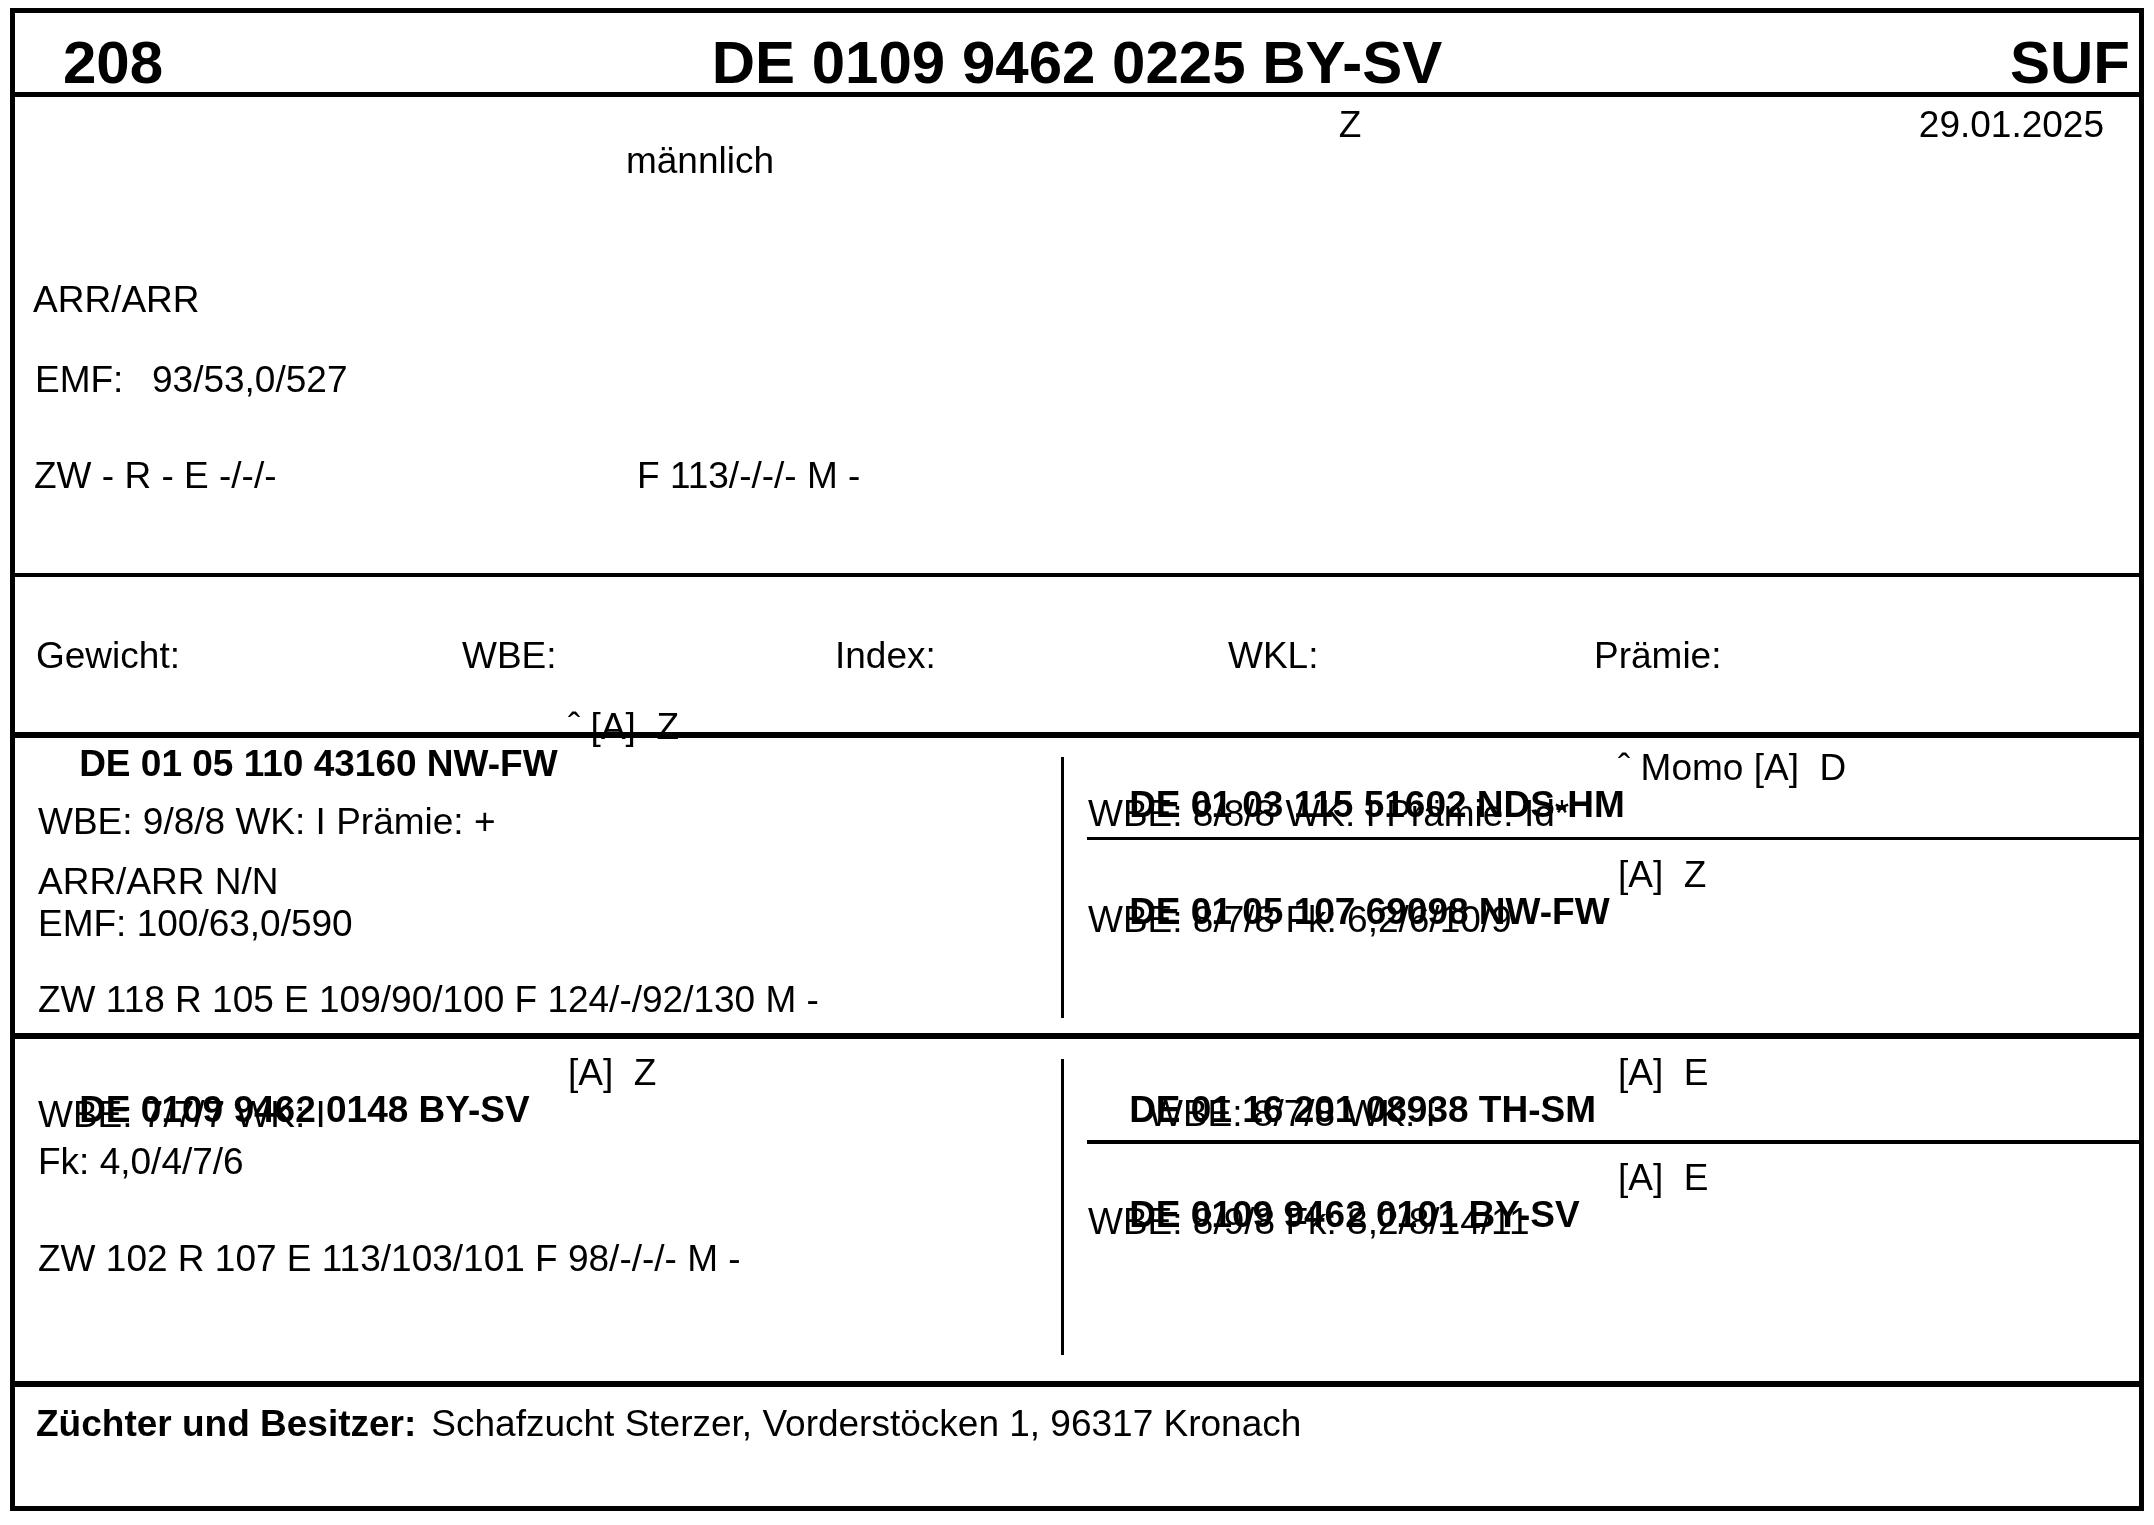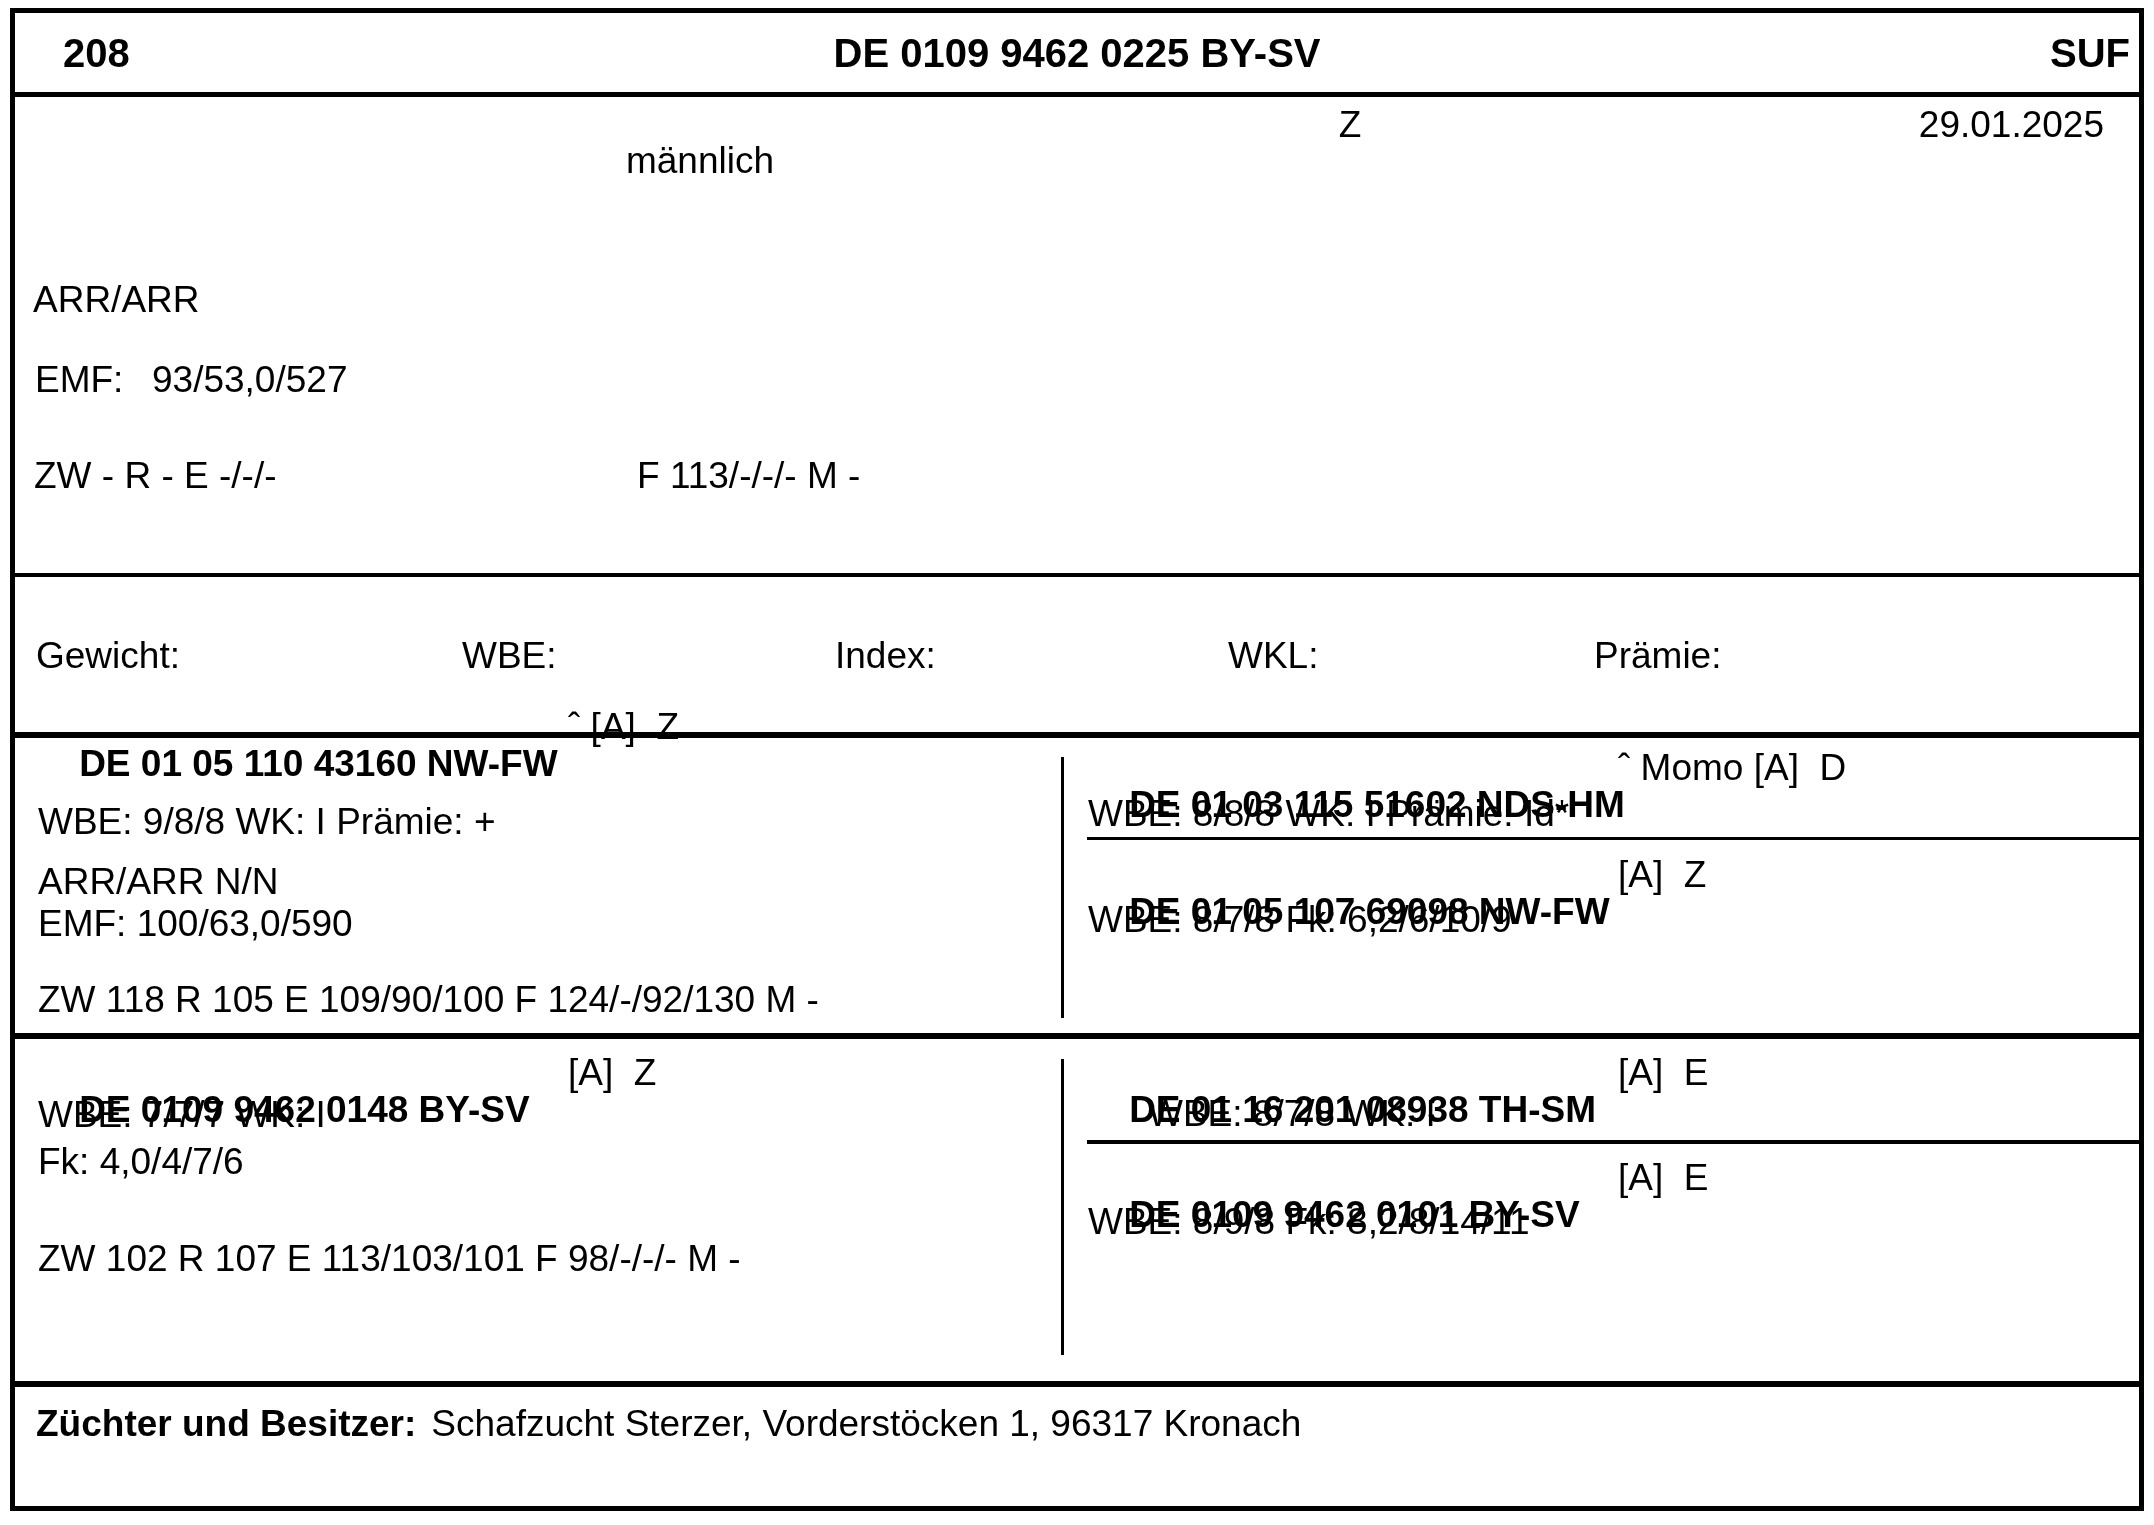--- a/index.html
+++ b/index.html
@@ -19,21 +19,21 @@
   }
   .hrule { position:absolute; left:15px; width:2124px; background:#000; }
   .vrule { position:absolute; width:3px; background:#000; }
   .subrule { position:absolute; background:#000; height:3px; }
   .txt {
     position:absolute;
     font-size:37px; line-height:1;
     white-space:pre;
   }
   .b { font-weight:700; }
-  .hdr { font-size:40px; font-weight:700; }
+  .hdr { font-size:60px; font-weight:700; }
   .center-x { transform:translateX(-50%); }
   .pedline { position:absolute; white-space:pre; font-size:37px; line-height:1; }
   .pedline .ann {
     position:absolute; left:530px; top:0;
     font-weight:400; white-space:pre;
   }
   .footer-row { position:absolute; display:flex; gap:15px; font-size:37px; line-height:1; white-space:pre;text-align:center; }
 </style>
 </head>
 <body>

